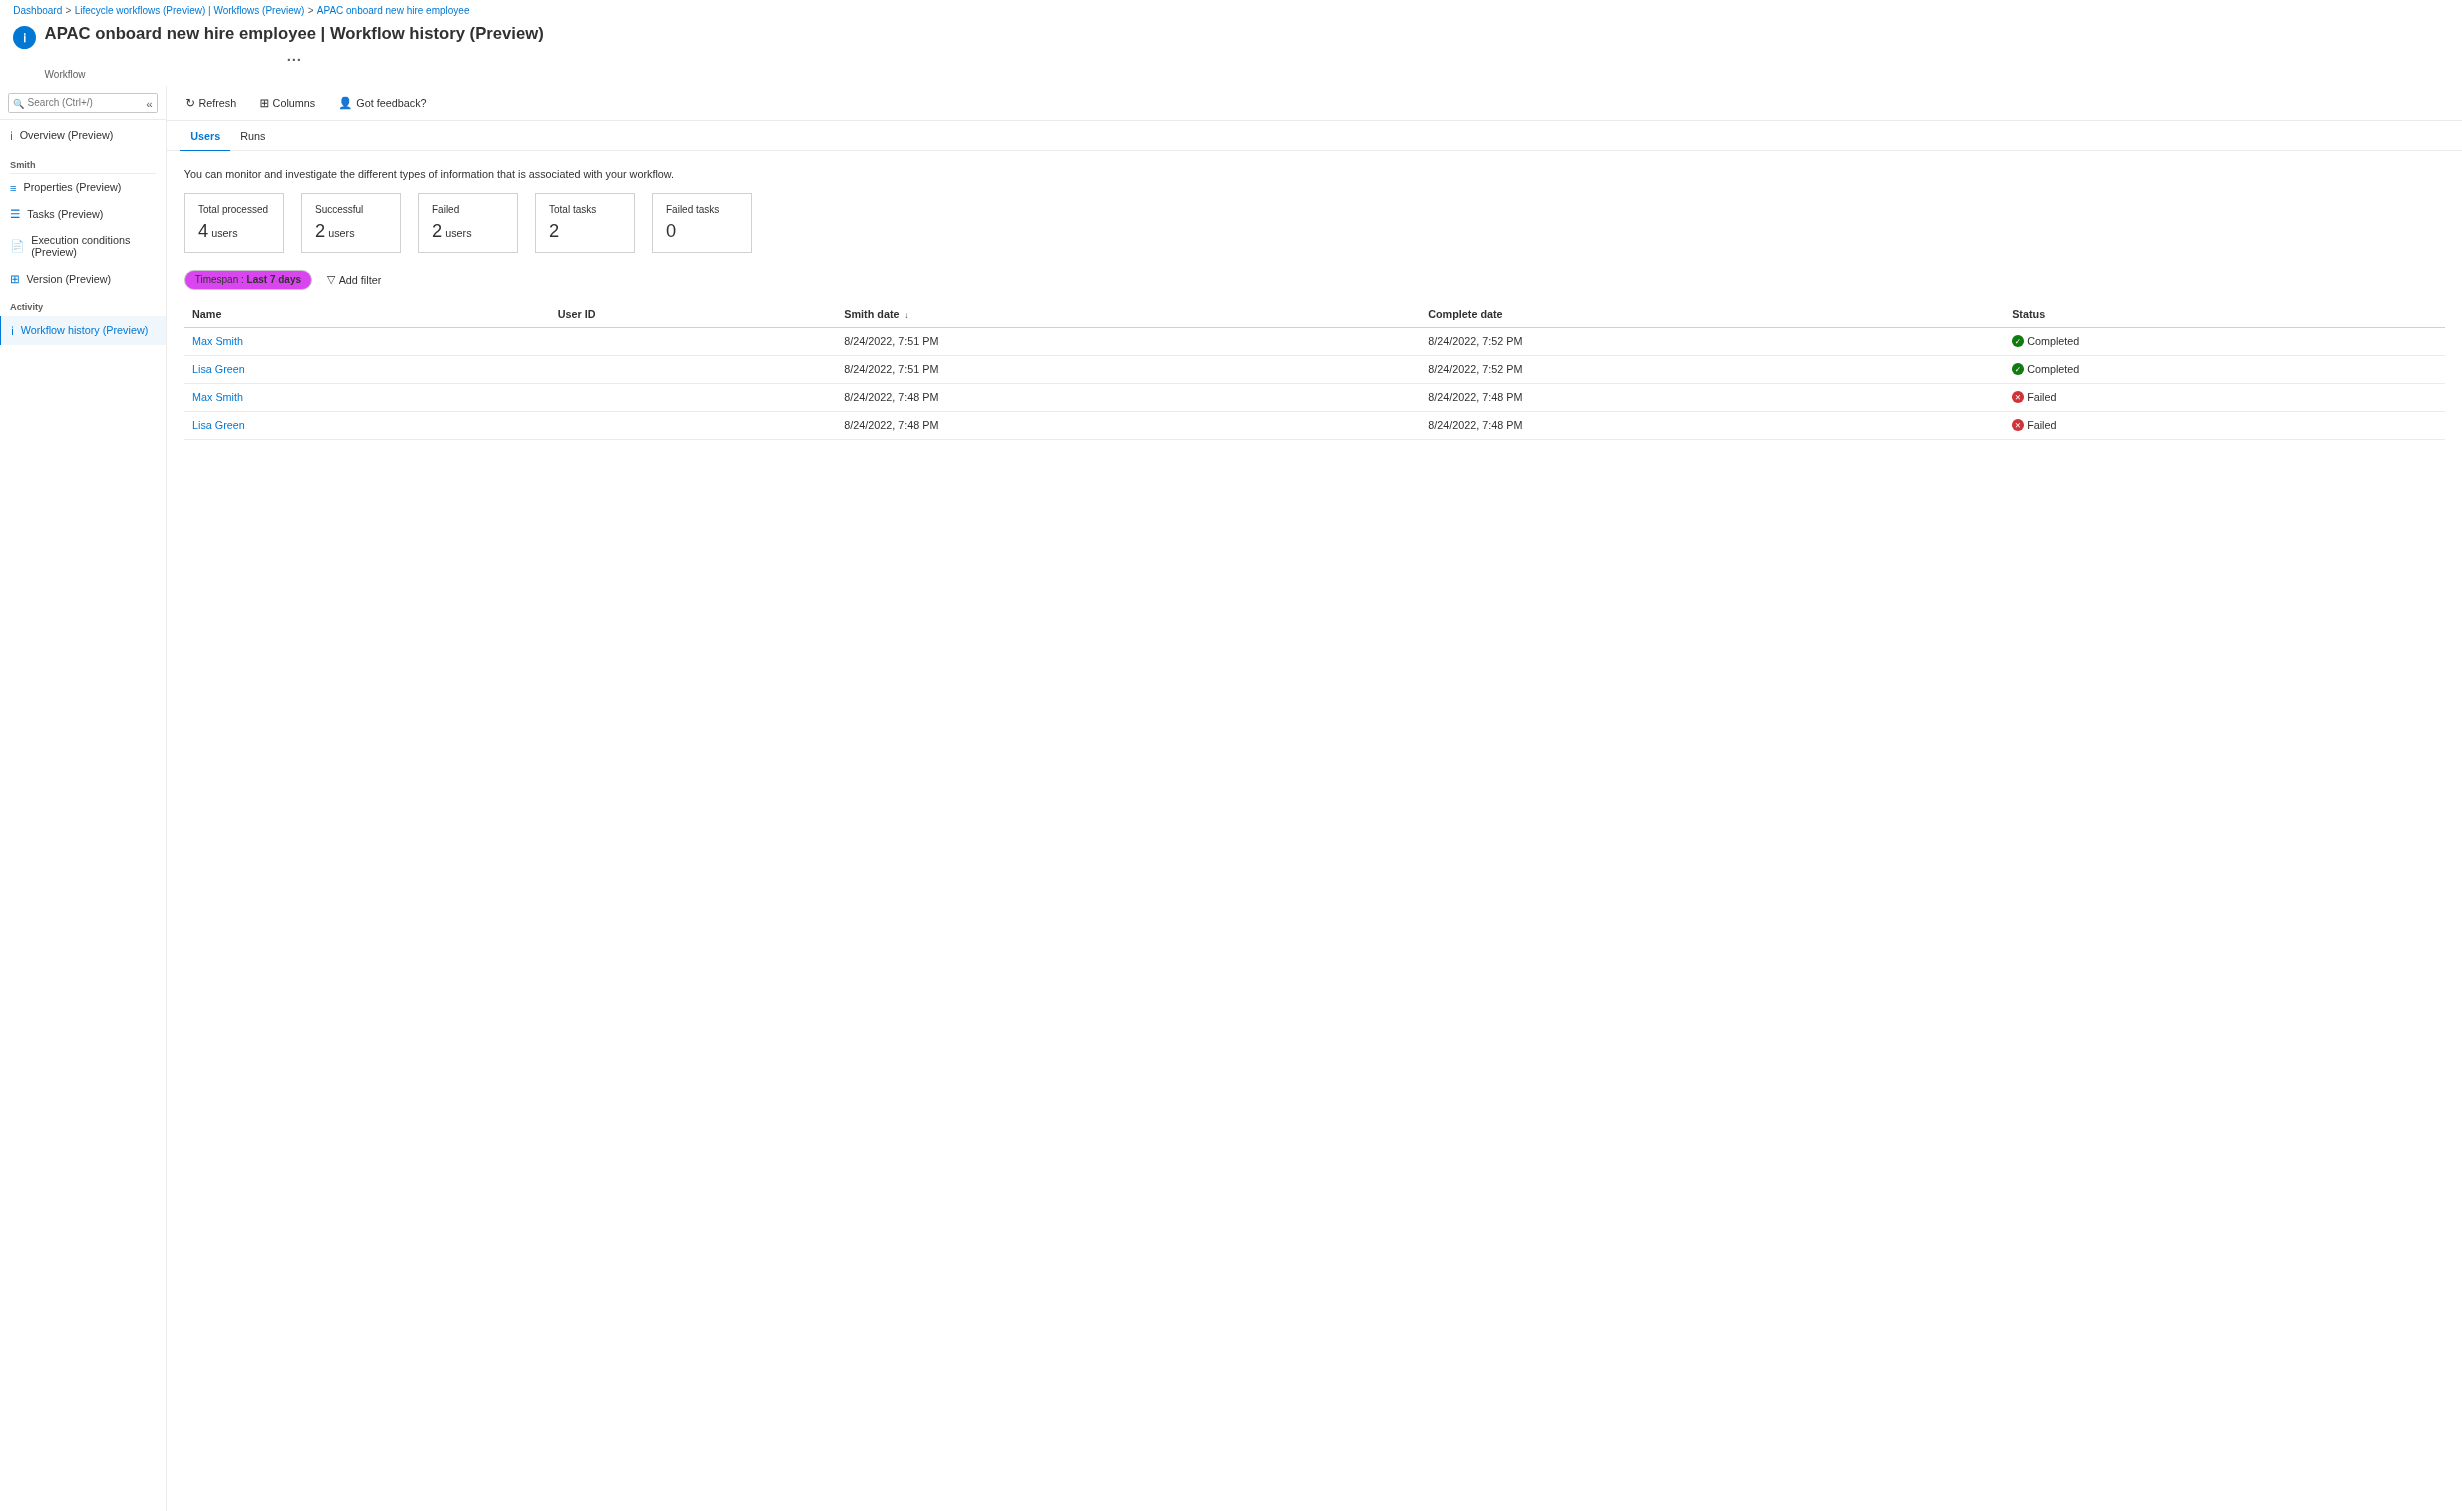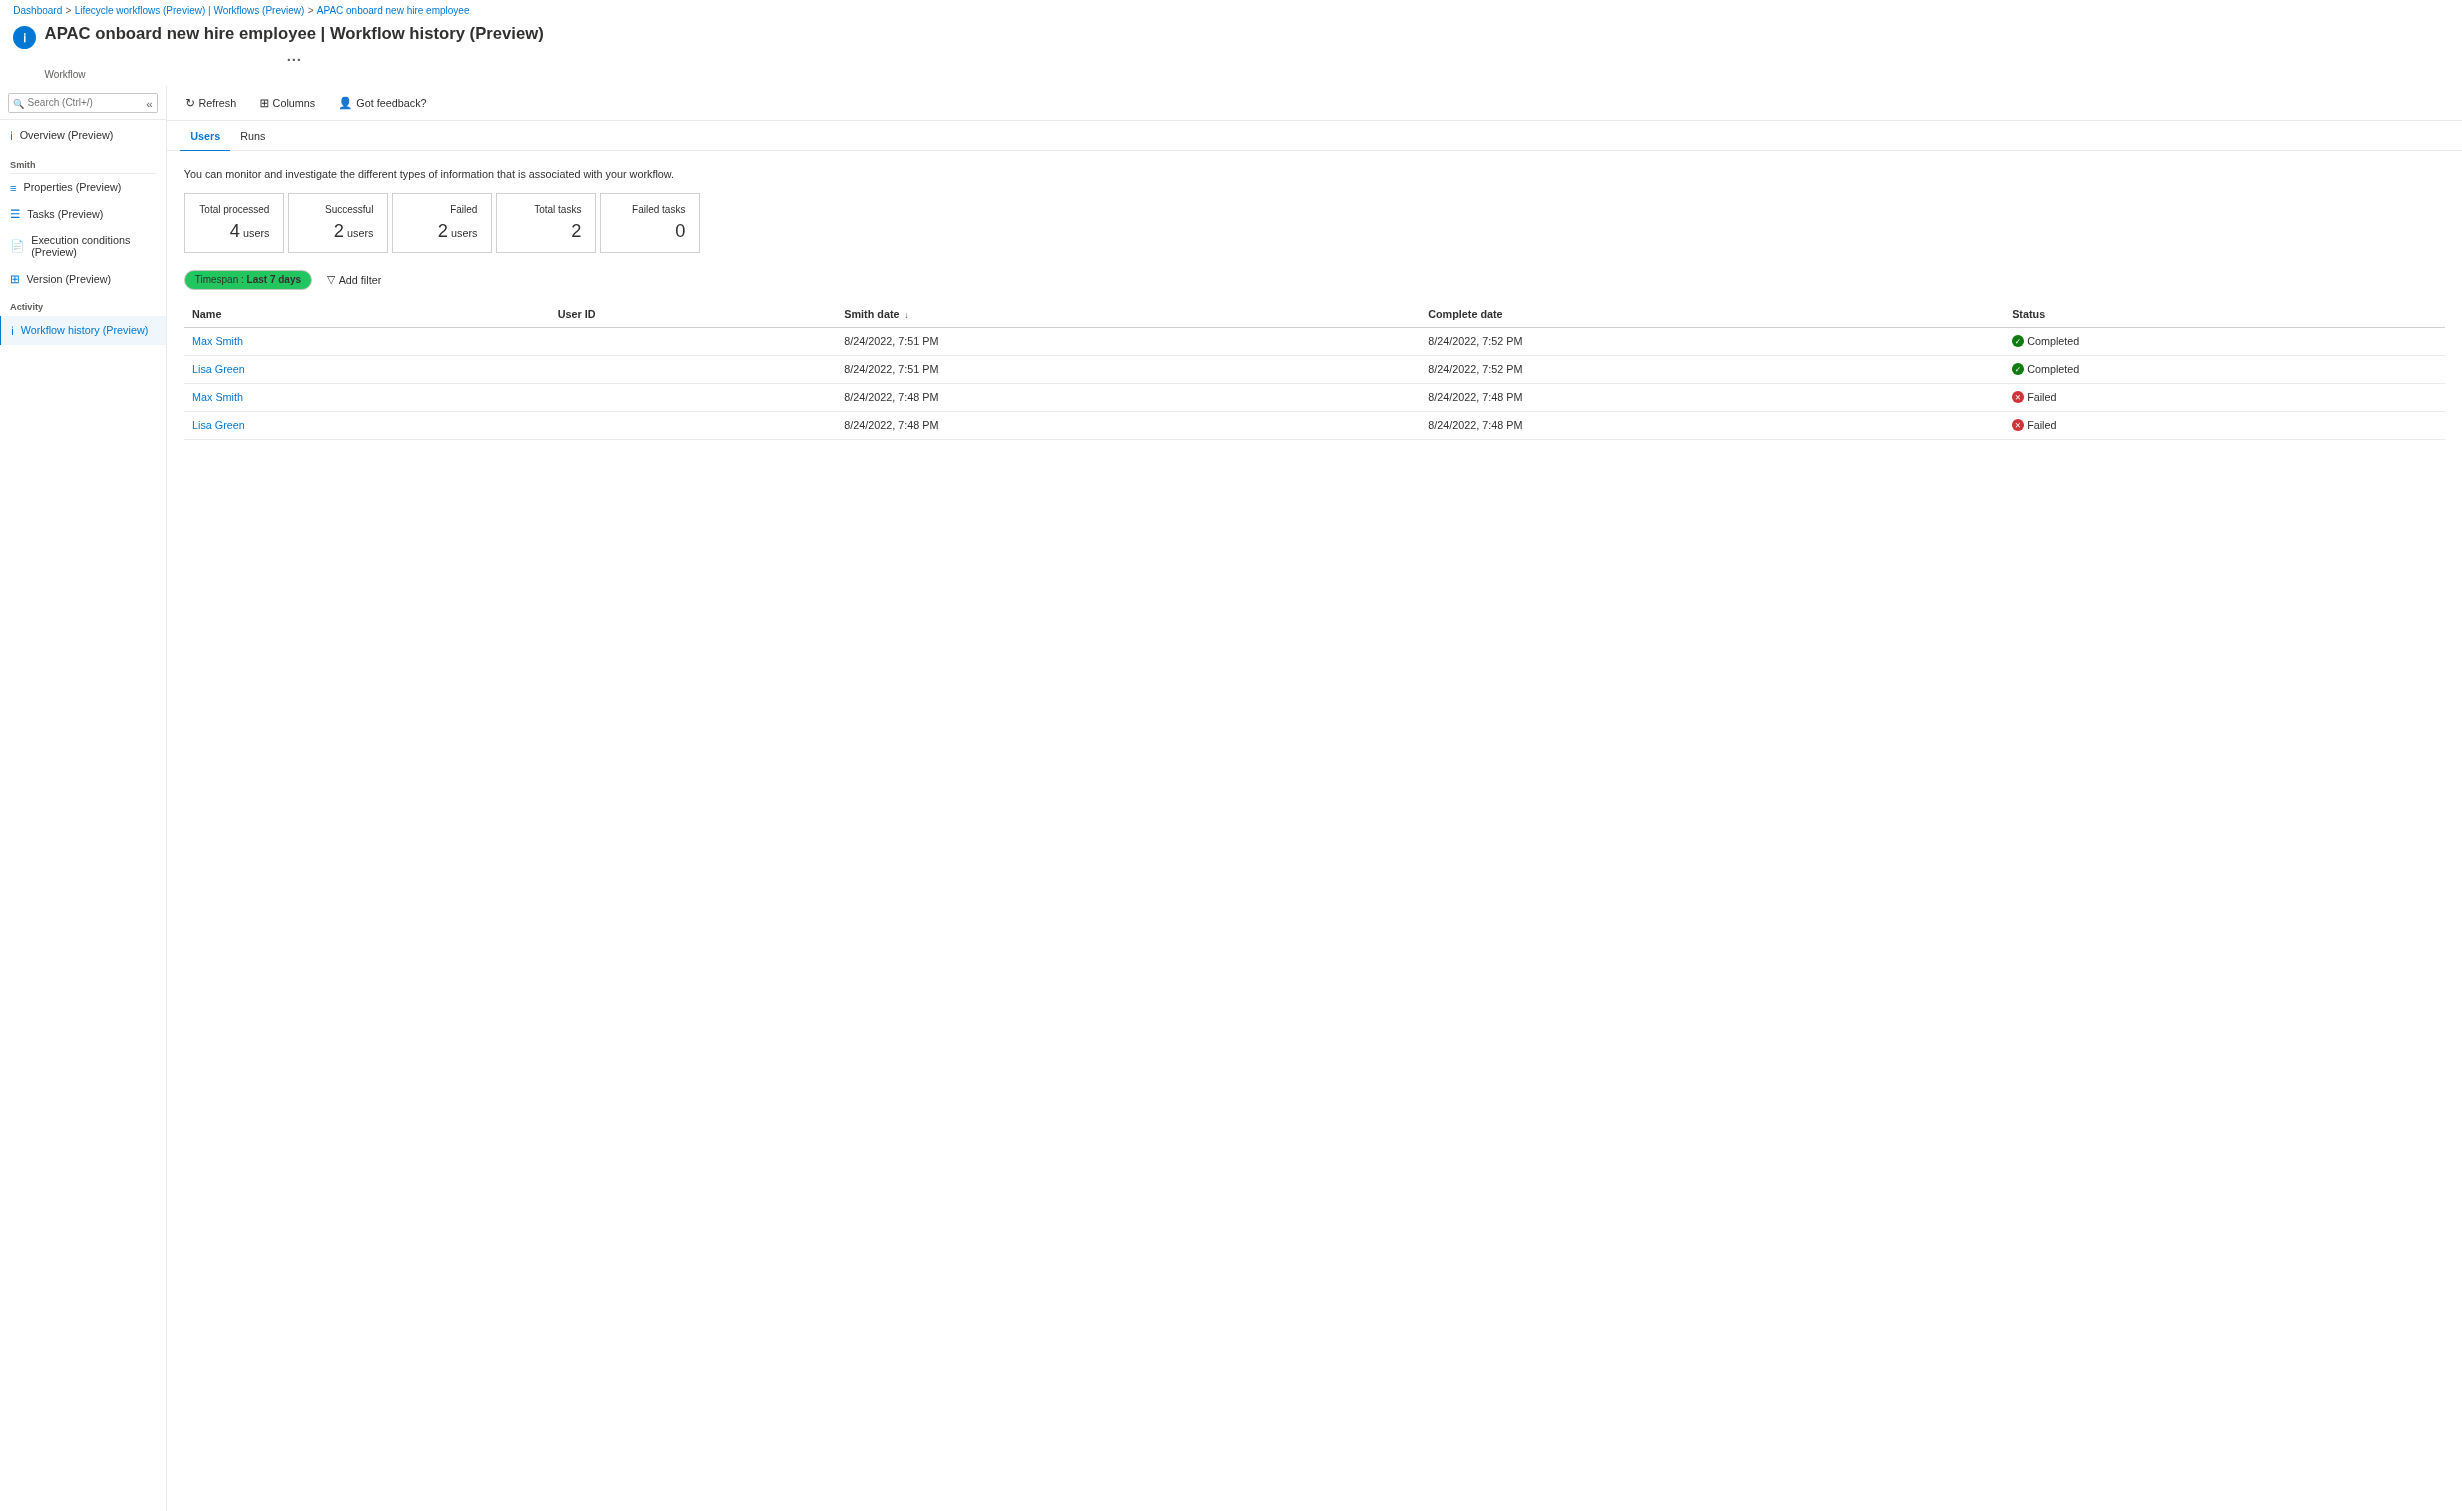--- a/index.html
+++ b/index.html
@@ -42,28 +42,28 @@
     .tabs { display: flex; padding: 0 13.3px; border-bottom: 0.8px solid #edebe9; flex-shrink: 0; }
     .tab { padding: 8.3px 10px; cursor: pointer; font-size: 10.8px; color: #323130; border-bottom: 1.7px solid transparent; margin-bottom: -0.8px; }
     .tab.active { color: #0078d4; border-bottom: 1.7px solid #0078d4; font-weight: 600; }
 
     
     .inner-content { padding: 16.7px 16.7px; flex: 1; }
     .section-title { font-size: 14px; font-weight: 600; margin-bottom: 6.7px; }
     .section-desc { font-size: 10.8px; color: #323130; margin-bottom: 13.3px; }
 
     
-    .summary-cards { display: flex; gap: 4px; margin-bottom: 16.7px; flex-wrap: wrap; text-align: right; }
+    .summary-cards { display: flex; gap: 17px; margin-bottom: 16.7px; flex-wrap: wrap; }
     .summary-card { border: 0.8px solid #d2d0ce; padding: 10px 13.3px; min-width: 100px; background: #fff; }
     .summary-card .card-title { font-size: 10px; color: #323130; margin-bottom: 5px; }
     .summary-card .card-unit { font-size: 10.8px; color: #323130; }
 
     
     .filters { display: flex; align-items: center; gap: 8.3px; margin-bottom: 11.7px; }
-    .timespan-badge { border: 0.8px solid #c8c6c4; border-radius: 11.7px; padding: 3.3px 10px; font-size: 10px; cursor: pointer; background: #22c55e; }
+    .timespan-badge { border: 0.8px solid #c8c6c4; border-radius: 11.7px; padding: 3.3px 10px; font-size: 10px; cursor: pointer; background: #d946ef; }
     .add-filter-btn { display: flex; align-items: center; gap: 3.3px; font-size: 10.8px; cursor: pointer; color: #323130; padding: 3.3px 6.7px; border: none; background: none; }
 
     
     .showing-count { font-size: 10.8px; margin-bottom: 8.3px; color: #323130; }
 
     
     .data-table { width: 100%; border-collapse: collapse; }
     .data-table th { text-align: left; padding: 6.7px 8.3px; font-size: 10.8px; font-weight: 600; color: #323130; border-bottom: 0.8px solid #d2d0ce; }
     .data-table td { padding: 7.5px 8.3px; font-size: 10.8px; color: #323130; border-bottom: 0.8px solid #edebe9; }
     .data-table td a { color: #0078d4; text-decoration: none; cursor: pointer; }

